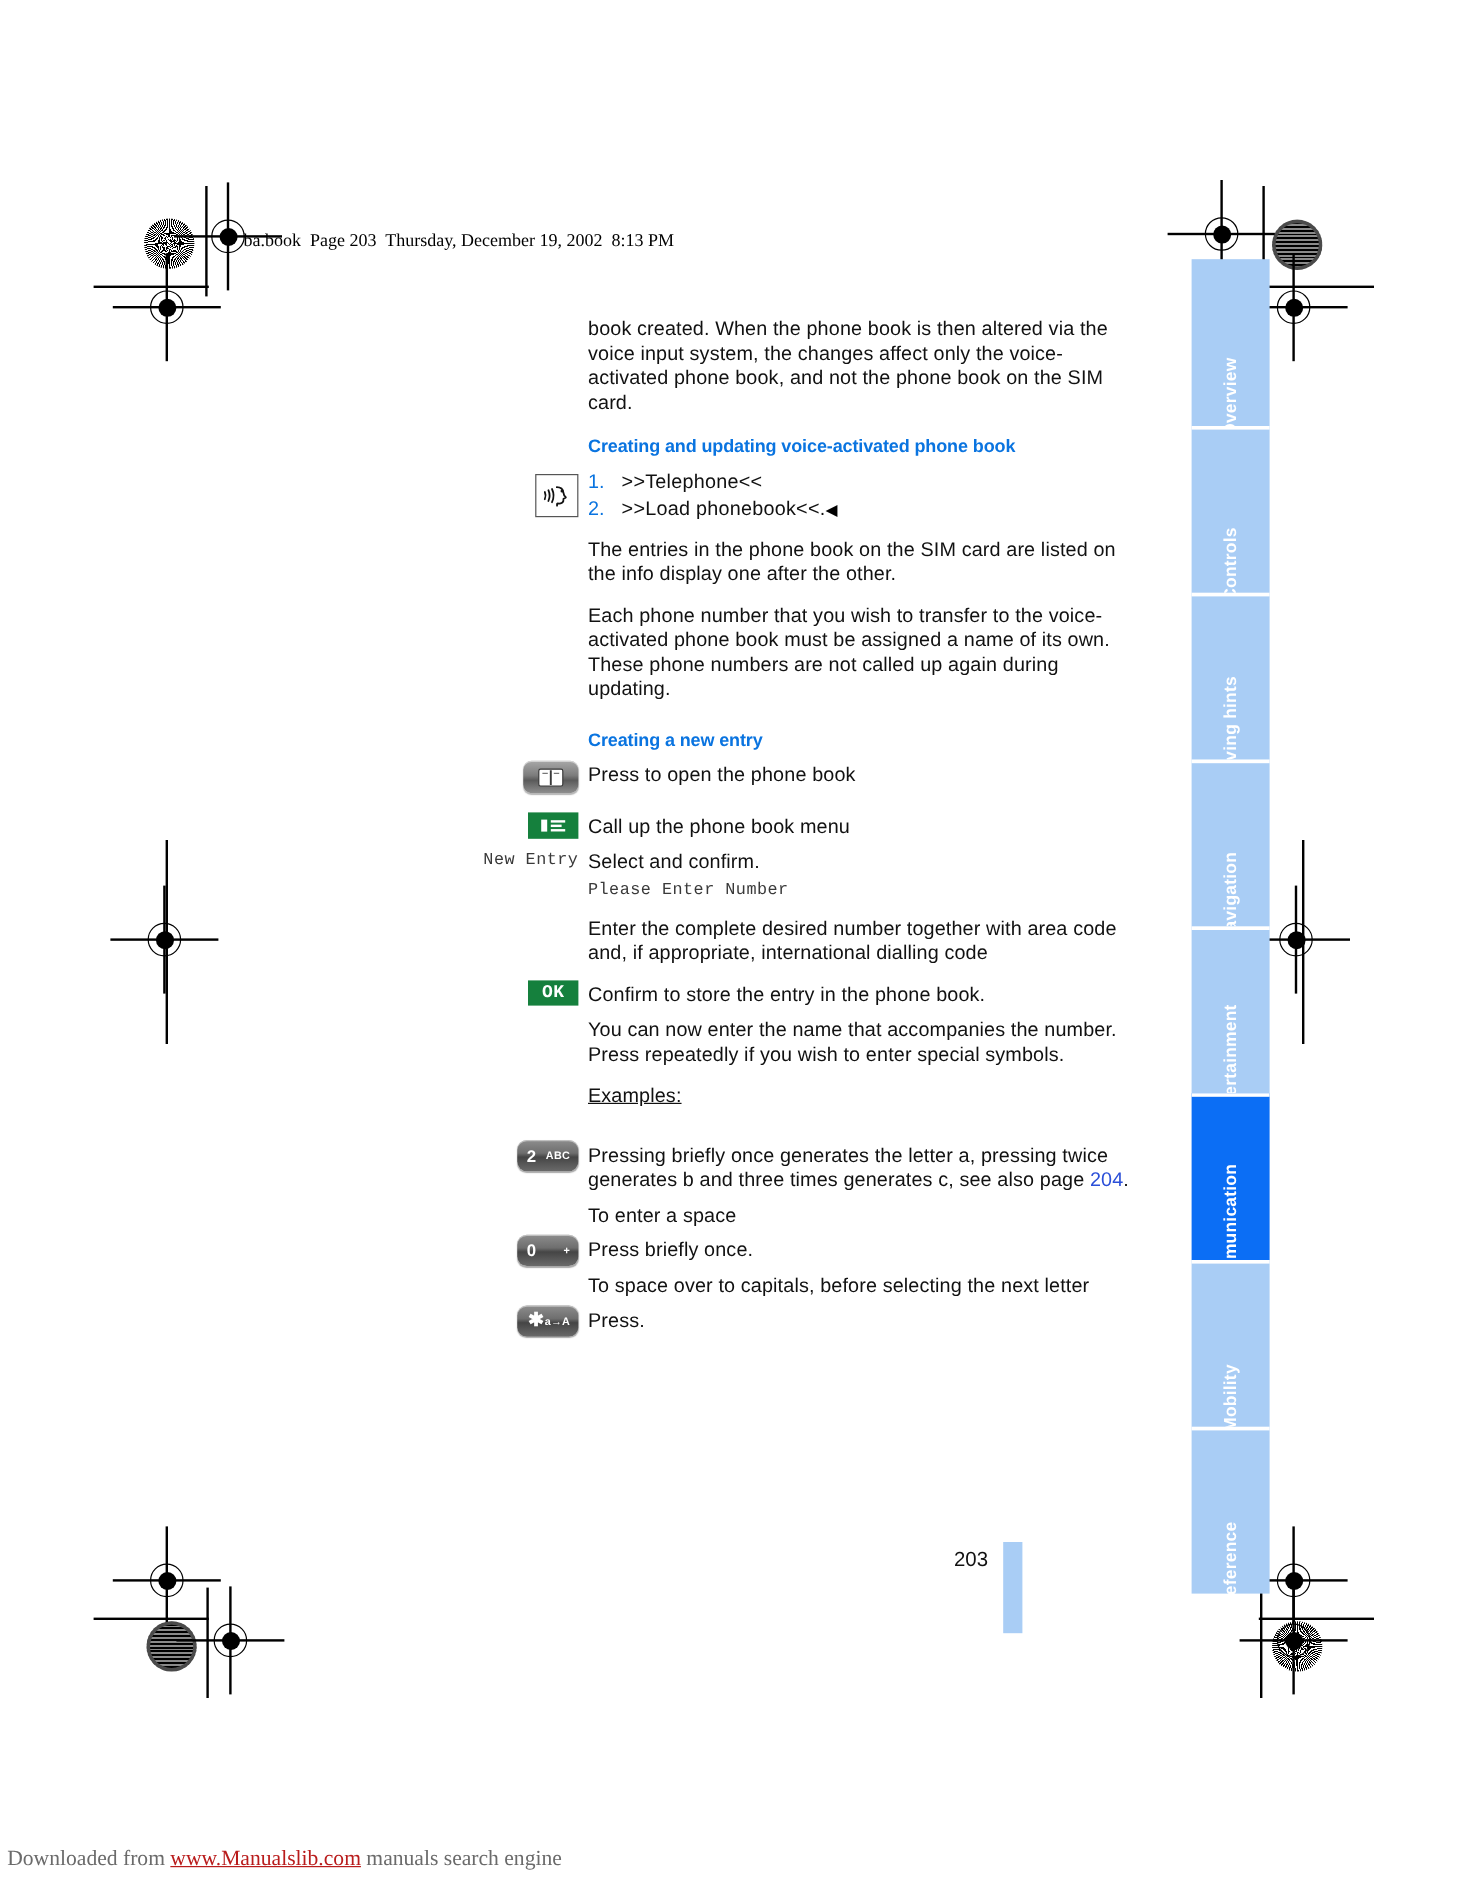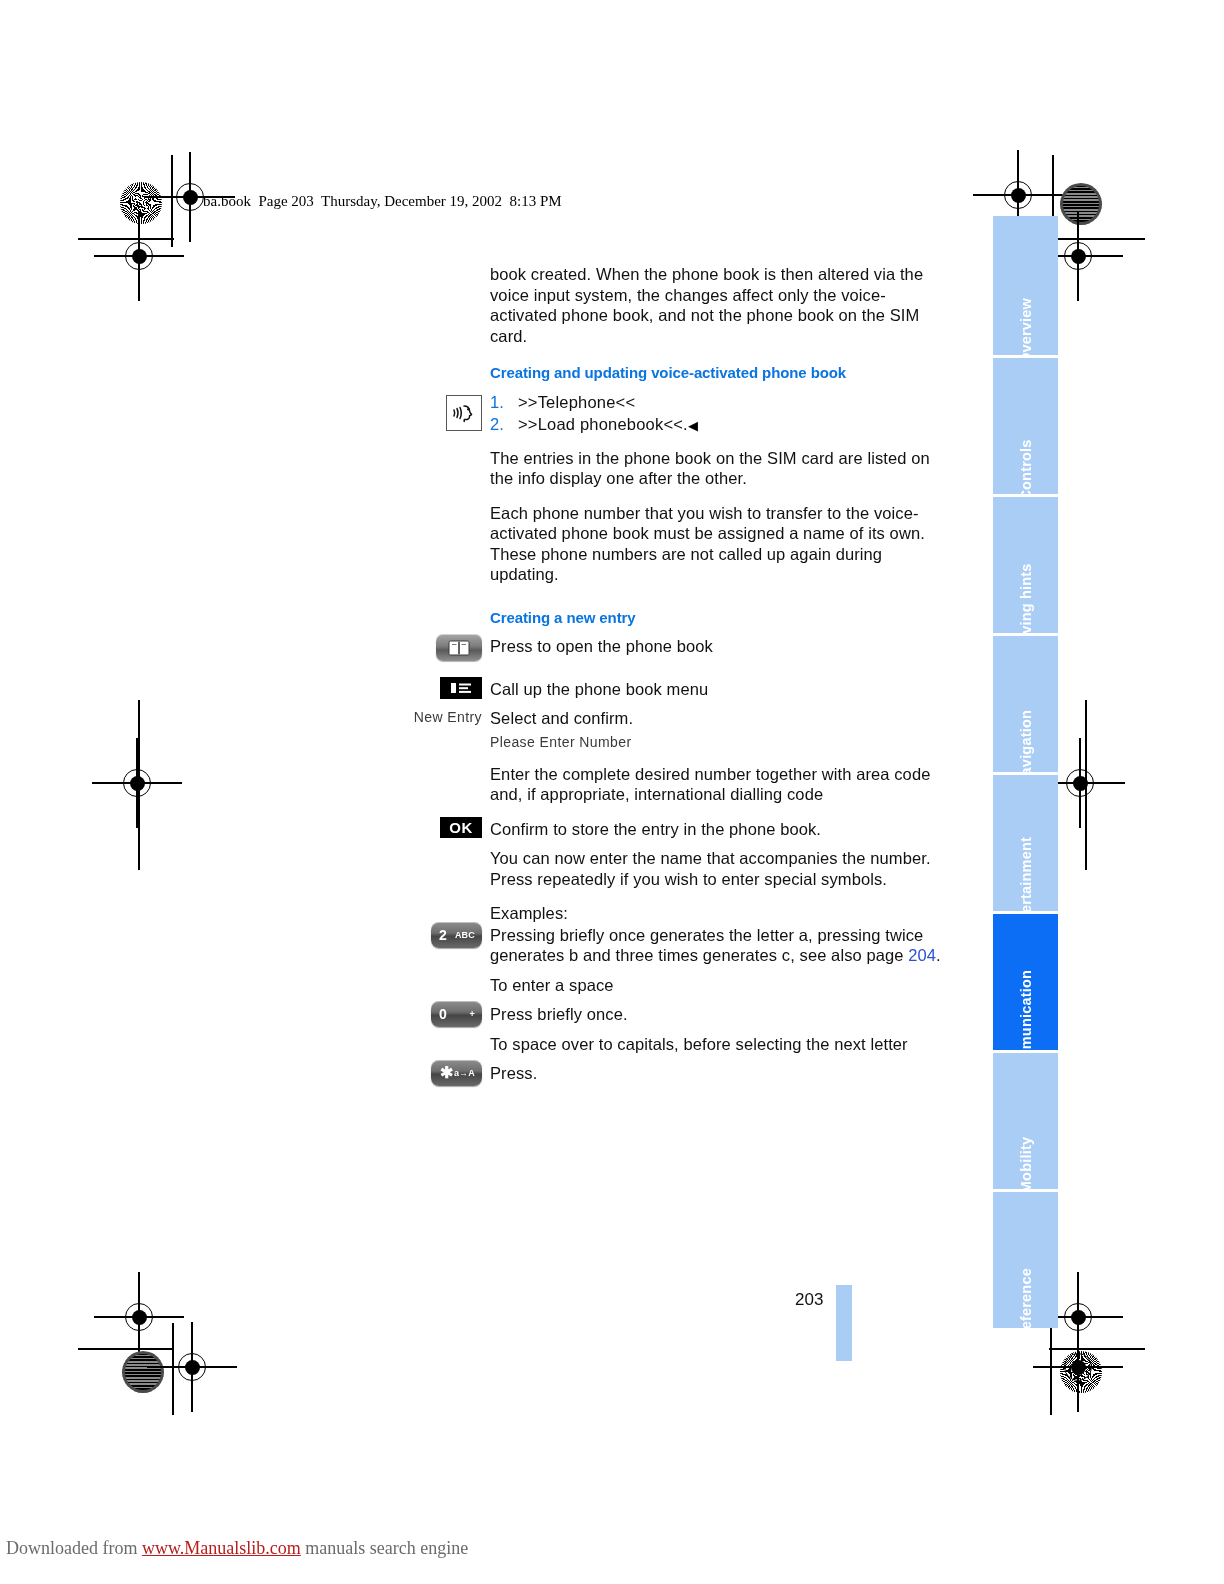--- a/index.html
+++ b/index.html
@@ -149,37 +149,37 @@
   .key-round .kstar { margin-left: 9px; font-size: 16px; line-height: 1; }
 
   .key-book {
     width: 46px; height: 27px;
     border-radius: 7px;
     background: linear-gradient(180deg,#a8a8a8 0%,#7c7c7c 45%,#5a5a5a 60%,#8f8f8f 100%);
     box-shadow: inset 0 1px 0 rgba(255,255,255,.5), 0 1px 1px rgba(0,0,0,.3);
     display: flex; align-items: center; justify-content: center;
   }
   .key-black {
-    background: #000000;
+    background: #15803d;
     color: #fff;
     display: flex; align-items: center; justify-content: center;
   }
   .key-down  { width: 42px; height: 21px; }
   .key-menu  { width: 42px; height: 22px; }
   .key-ok    { width: 42px; height: 21px; font-size: 14px; font-weight: bold; letter-spacing: .5px;}
 
   .voice-icon {
     width: 34px; height: 34px;
     border: 1px solid #555;
     background: #fff;
     display: flex; align-items: center; justify-content: center;
   }
 
   .lcd {
-    font-family: Liberation Sans, sans-serif;
+    font-family: Liberation Mono, monospace;
     font-size: 14px;
     color: #3a3a3a;
     letter-spacing: 0.4px;
     white-space: nowrap;
   }
   .lcd-line { margin: -1px 0 14px 0; }
 
   .pagelink { color: #2b4fd8; }
 
   
@@ -401,21 +401,21 @@
 
   <div class="irow">
     <div class="igutter">
       <div class="key-black key-ok lcd" style="color:#fff;font-size:15px;">OK</div>
     </div>
     <div class="itext">Confirm to store the entry in the phone book.</div>
   </div>
 
   <p class="para">You can now enter the name that accompanies the number. Press repeatedly if you wish to enter special symbols.</p>
 
-  <div class="itext" style="margin-bottom:1px;">Examples:</div>
+  <div class="itext" style="margin-bottom:29px;text-decoration:underline;">Examples:</div>
 
   <div class="irow">
     <div class="igutter" style="top:-3px;">
       <div class="key-round">
         <span class="knum">2</span>
         <span class="ksub">ABC</span>
       </div>
     </div>
     <div class="itext"><span>Pressing briefly once generates the letter a, pressing twice generates b and three times generates c, see also page </span><span class="pagelink">204</span><span>.</span></div>
   </div>

